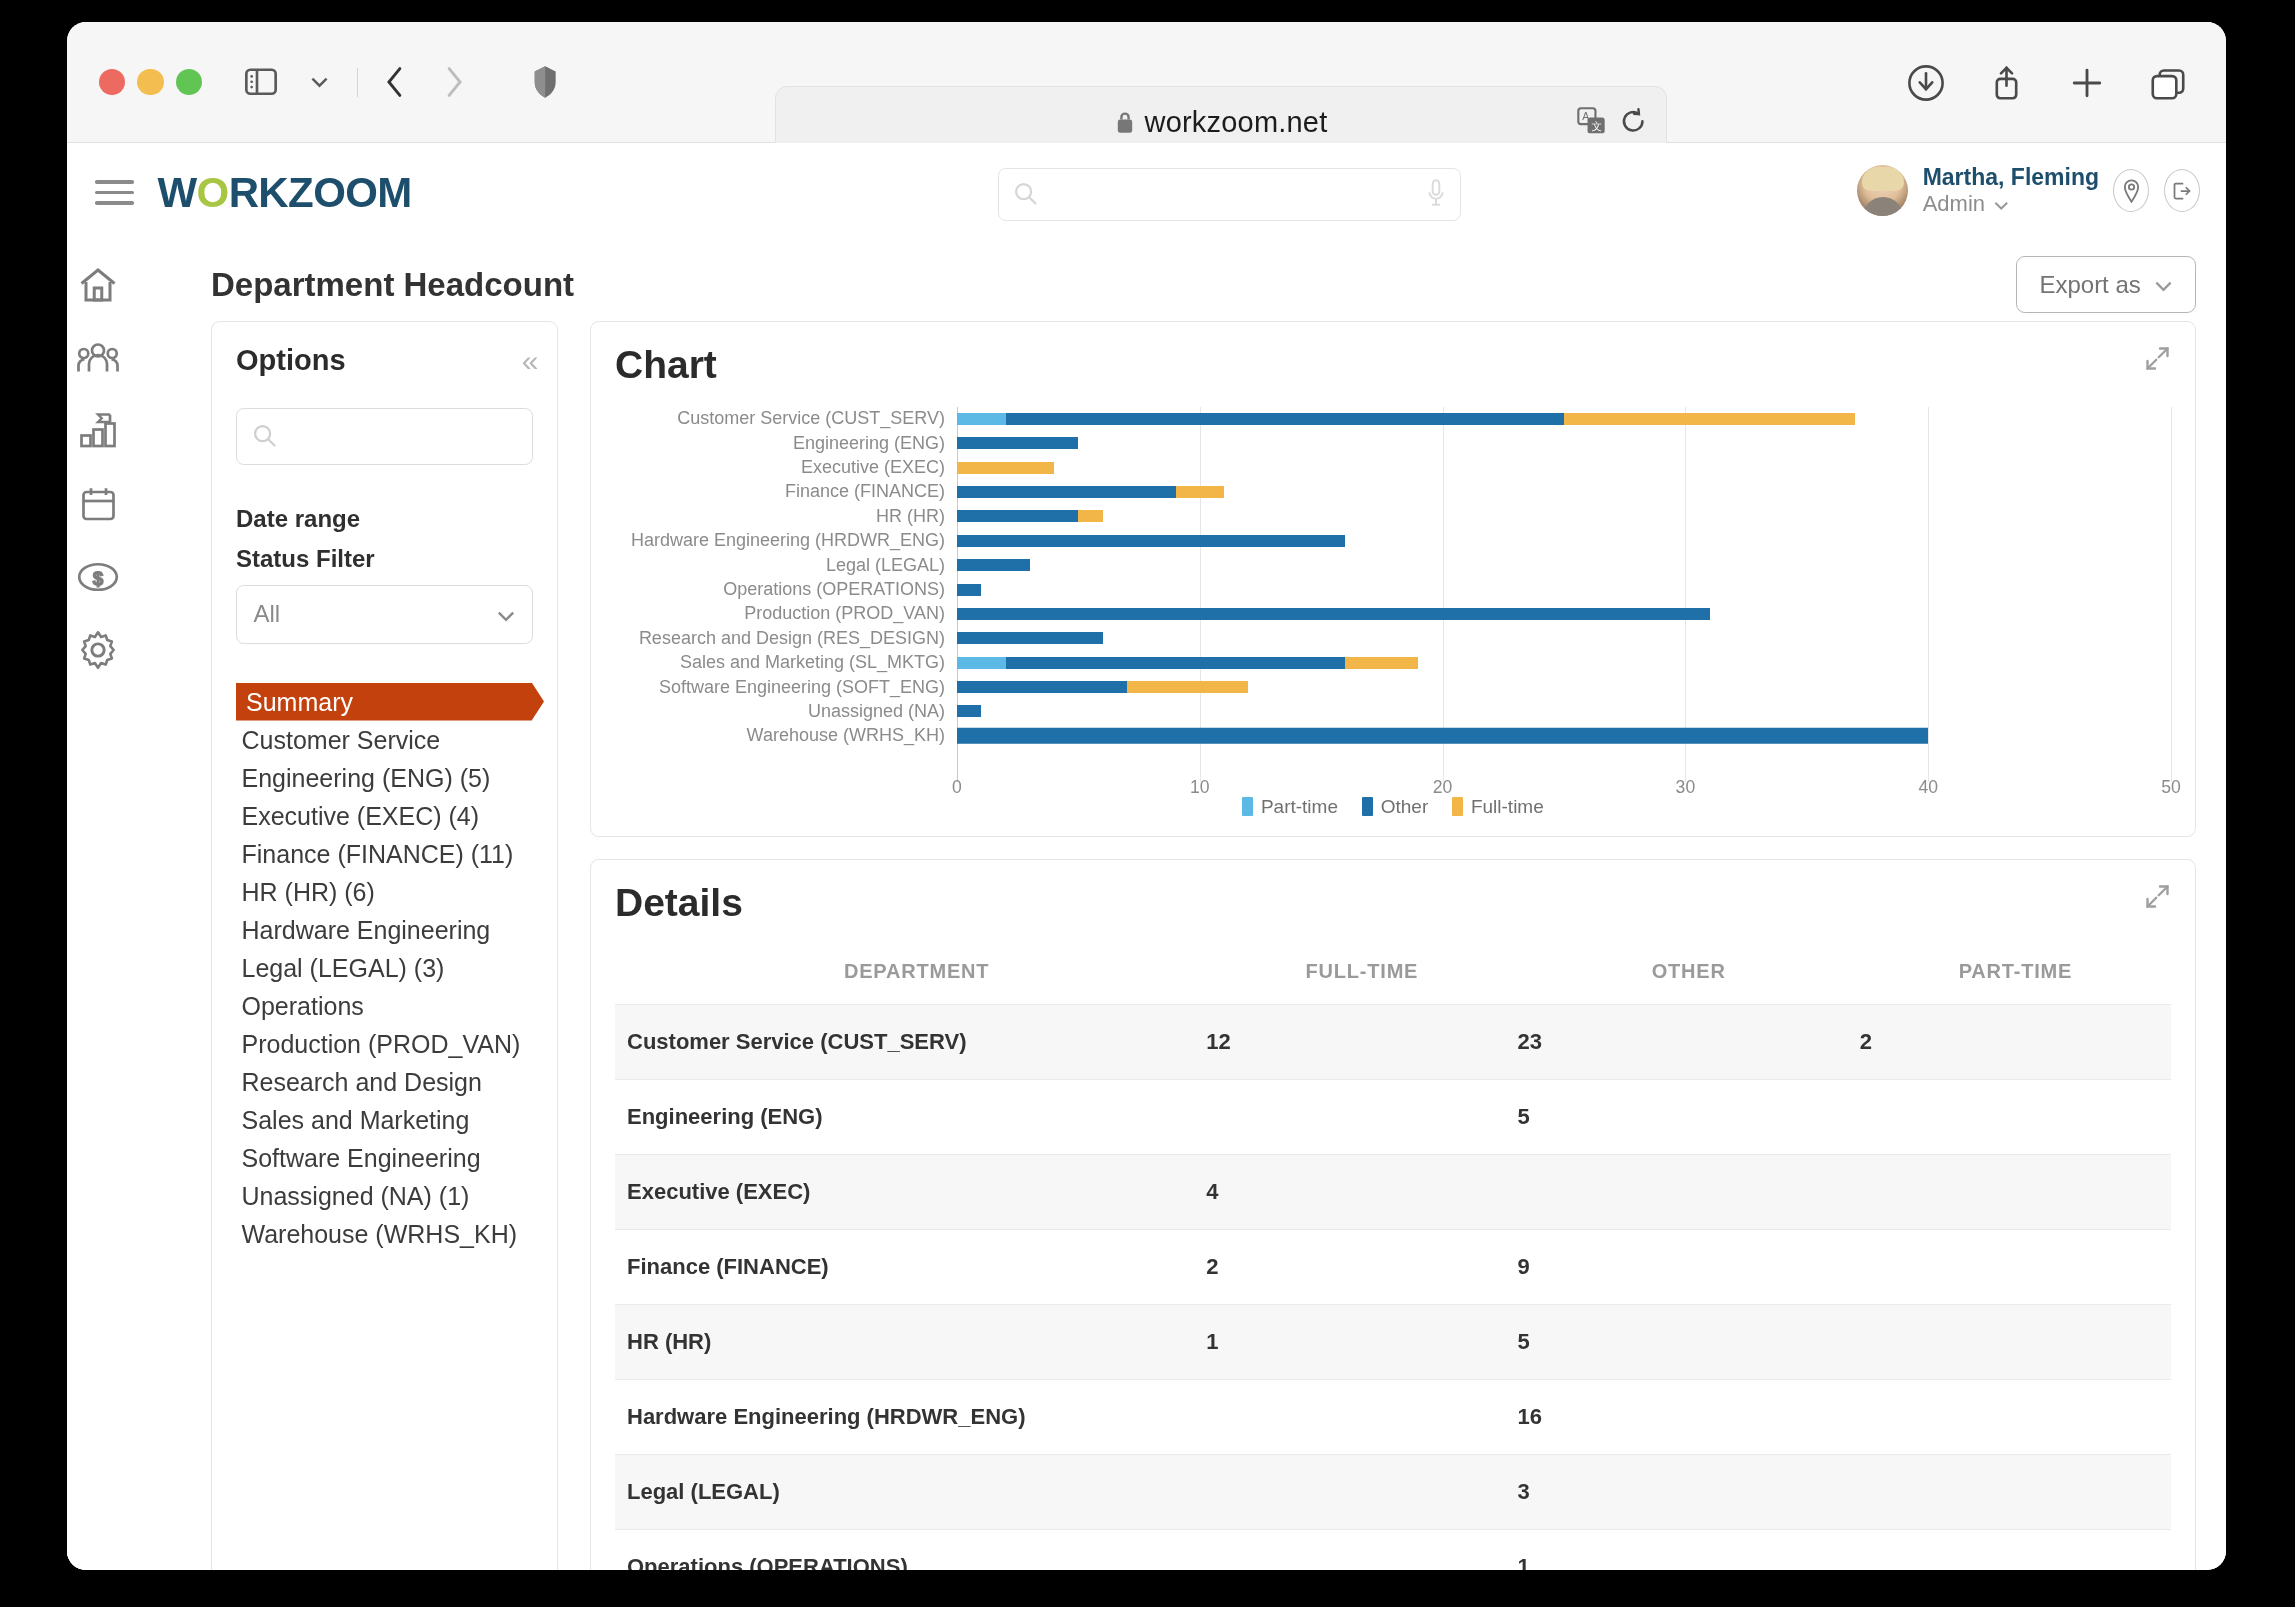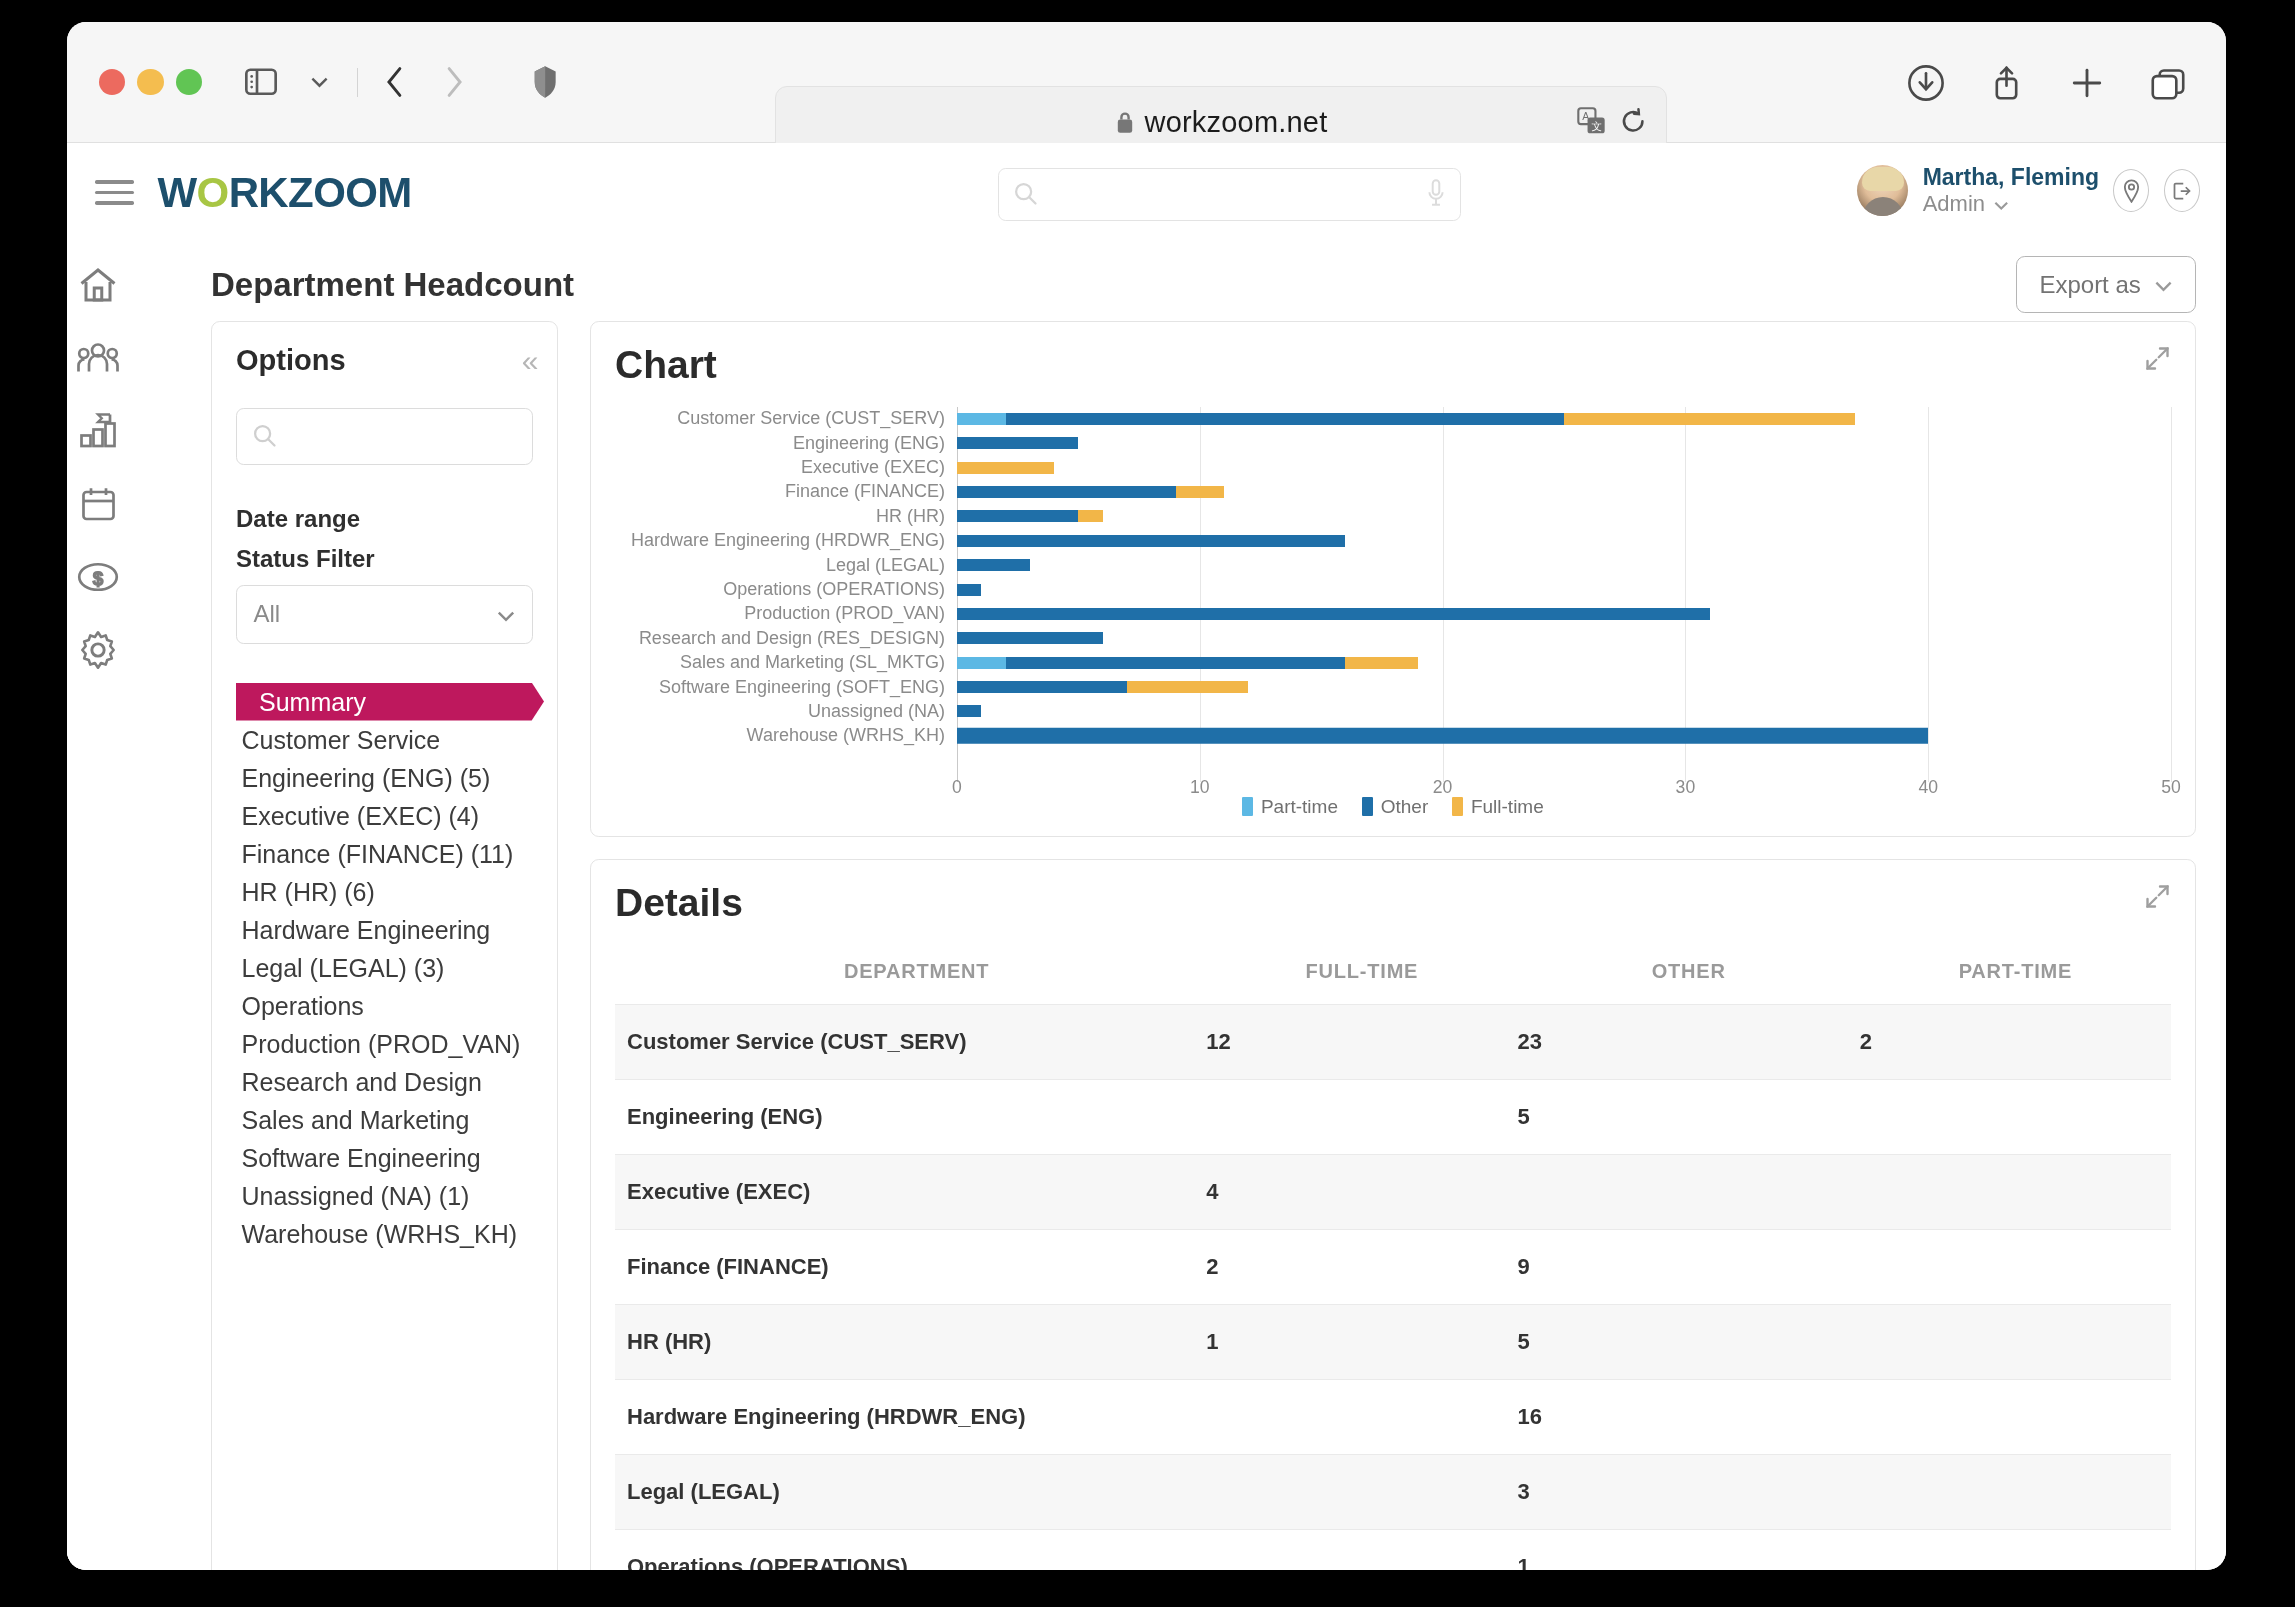--- a/index.html
+++ b/index.html
@@ -171,25 +171,25 @@
   }
   .select-box .chev { margin-left: auto; color: #8a8a8a; }
 
   .dept-list { margin-top: 24px; }
   .dept-item {
     font-size: 25px; color: #3c3c3c;
     padding: 5px 0 5px 5.5px; line-height: 1.12;
     white-space: nowrap; overflow: hidden;
   }
   .dept-item.active {
-    background: #be185d;
+    background: #c2410c;
     color: #ffffff;
     position: relative;
     width: 308px;
-    padding-left: 23px;
+    padding-left: 10px;
     clip-path: polygon(0 0, 96% 0, 100% 50%, 96% 100%, 0 100%);
   }
 
   .right-col { flex: 1; display: flex; flex-direction: column; gap: 22px; }
 
   .card {
     background: #fff; border: 1.1px solid #e4e4e4; border-radius: 8.8px;
     padding: 21px 24px;
     position: relative;
   }

